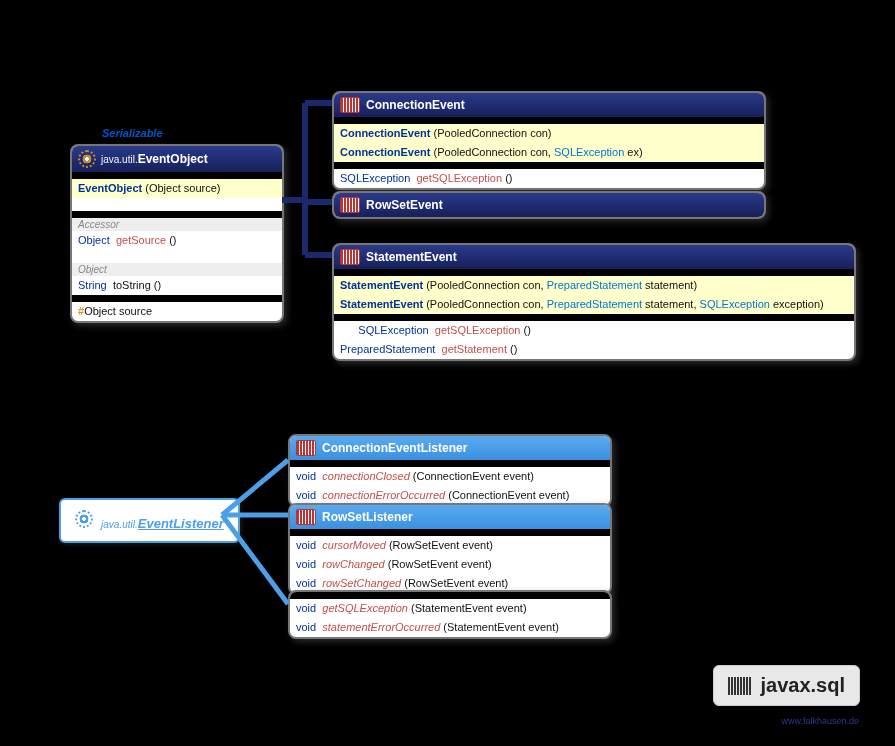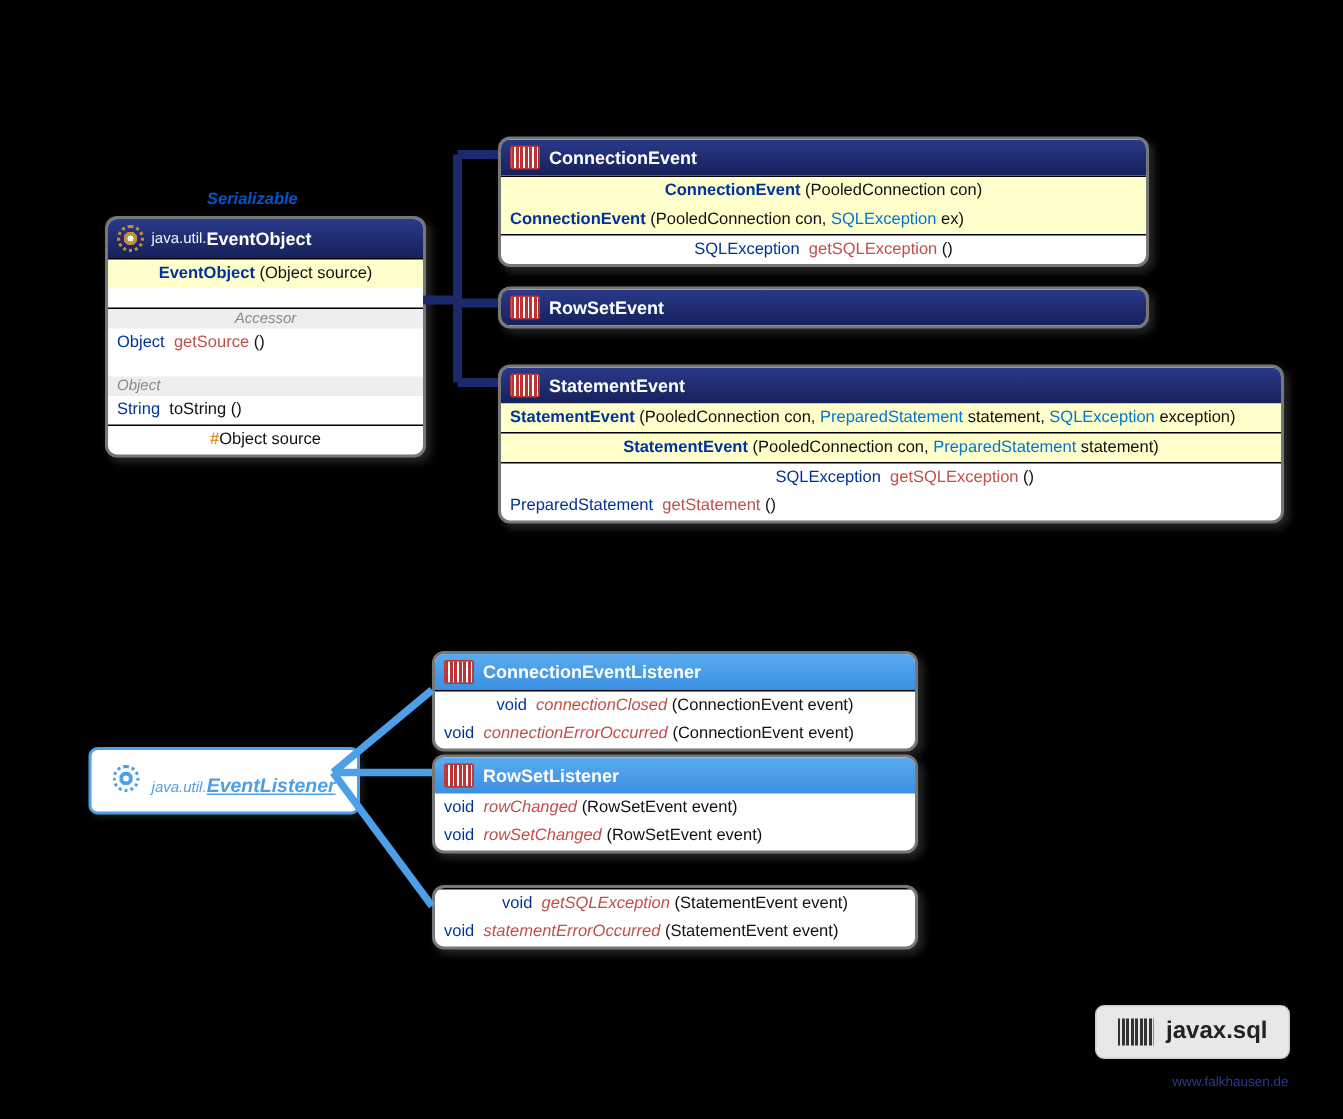--- a/index.html
+++ b/index.html
@@ -41,21 +41,21 @@
     display:inline-block; width:14px; height:14px; margin-right:5px;
     background: radial-gradient(circle, #fff 20%, #4da0e8 21% 45%, transparent 46%);
     border: 2px dotted #4da0e8; border-radius:50%;
   }
   .barcode {
     display:inline-block; width:18px; height:14px; margin-right:6px;
     background: repeating-linear-gradient(90deg, #b33 0 2px, #fff 2px 3px);
     border:1px solid #b33; border-radius:2px;
   }
   .pkg { font-size:10px; font-weight:normal; opacity:0.95; }
-  .section { border-top:1px solid #000000;text-align:center; }
+  .section { border-top:7px solid #000000; }
   .row { padding: 2px 6px; line-height: 15px; }
   .yellowrow { background: #ffffcc; }
   .grayhead { background:#eee; color:#888; font-style:italic; font-size:10px; padding:1px 6px;margin-top:13px; }
   .kw-type { color:#003399; }
   .kw-ret { color:#003399; }
   .kw-void { color:#003399; }
   .mname { color:#c1504a; }
   .mname-i { color:#c1504a; font-style:italic; }
   .param { color:#0077cc; }
   .plain { color:#111; }
@@ -68,34 +68,34 @@
     text-align:center;
     padding:10px 14px;
     box-shadow: 2px 2px 4px rgba(80,80,80,0.3);
   }
   .iface-text { color:#4da0e8; font-style:italic; font-weight:bold; font-size:13px;text-decoration:underline; }
   .pkg2 { font-size:10px; font-style:italic; color:#4da0e8; font-weight:normal; }
   svg.connections { position:absolute; top:0; left:0; pointer-events:none; }
   .footer-badge {
     position:absolute; right:35px; bottom:40px;
     background:#e8e8e8; border:1px solid #ccc; border-radius:6px;
-    padding:8px 14px; font-size:16px; font-weight:bold; color:#222;
+    padding:8px 14px; font-size:20px; font-weight:bold; color:#222;
     box-shadow: 2px 2px 5px rgba(0,0,0,0.3);
     display:flex; align-items:center;
   }
   .footer-barcode {
     display:inline-block; width:24px; height:18px; margin-right:8px;
     background: repeating-linear-gradient(90deg, #333 0 2px, #e8e8e8 2px 3px);
   }
   .credit { position:absolute; right:36px; bottom:20px; font-size:9px; color:#2a3a8a; }
 </style>
 </head>
 <body>
 
-<div style="position:absolute; left:102px; top:127px;margin-left:36px;">
+<div style="position:absolute; left:102px; top:127px;">
   <span class="sr">Serializable</span>
 </div>
 
 <div class="class-box" style="left:70px; top:144px; width:210px;">
   <div class="class-header hdr-dark">
     <span class="gear"></span>
     <span class="pkg">java.util.</span>
     <span>EventObject</span>
   </div>
   <div class="row yellowrow section">
@@ -136,25 +136,25 @@
     <span class="barcode"></span>
     <span>RowSetEvent</span>
   </div>
 </div>
 
 <div class="class-box" style="left:332px; top:243px; width:520px;">
   <div class="class-header hdr-dark">
     <span class="barcode"></span>
     <span>StatementEvent</span>
   </div>
+  <div class="row yellowrow section">
+    <span class="kw-type" style="font-weight:bold">StatementEvent</span> <span class="plain">(PooledConnection con, </span><span class="param">PreparedStatement</span><span class="plain"> statement)</span>
+  </div>
   <div class="row yellowrow">
     <span class="kw-type" style="font-weight:bold">StatementEvent</span> <span class="plain">(PooledConnection con, </span><span class="param">PreparedStatement</span><span class="plain"> statement, </span><span class="param">SQLException</span><span class="plain"> exception)</span>
-  </div>
-  <div class="row yellowrow section">
-    <span class="kw-type" style="font-weight:bold">StatementEvent</span> <span class="plain">(PooledConnection con, </span><span class="param">PreparedStatement</span><span class="plain"> statement)</span>
   </div>
   <div class="row section">
     &nbsp;&nbsp;&nbsp;&nbsp;&nbsp;&nbsp;<span class="kw-ret">SQLException</span> &nbsp;<span class="mname">getSQLException</span> <span class="plain">()</span>
   </div>
   <div class="row">
     <span class="kw-ret">PreparedStatement</span> &nbsp;<span class="mname">getStatement</span> <span class="plain">()</span>
   </div>
 </div>
 
 <div class="iface-box" style="left:59px; top:498px;">
@@ -172,20 +172,23 @@
   </div>
   <div class="row">
     <span class="kw-void">void</span> &nbsp;<span class="mname-i">connectionErrorOccurred</span> <span class="plain">(ConnectionEvent event)</span>
   </div>
 </div>
 
 <div class="class-box" style="left:288px; top:503px; width:320px;">
   <div class="class-header hdr-light">
     <span class="barcode"></span>
     <span>RowSetListener</span>
+  </div>
+  <div class="row section">
+    <span class="kw-void">void</span> &nbsp;<span class="mname-i">cursorMoved</span> <span class="plain">(RowSetEvent event)</span>
   </div>
   <div class="row">
     <span class="kw-void">void</span> &nbsp;<span class="mname-i">rowChanged</span> <span class="plain">(RowSetEvent event)</span>
   </div>
   <div class="row">
     <span class="kw-void">void</span> &nbsp;<span class="mname-i">rowSetChanged</span> <span class="plain">(RowSetEvent event)</span>
   </div>
 </div>
 
 <div class="class-box" style="left:288px; top:590px; width:320px;">

